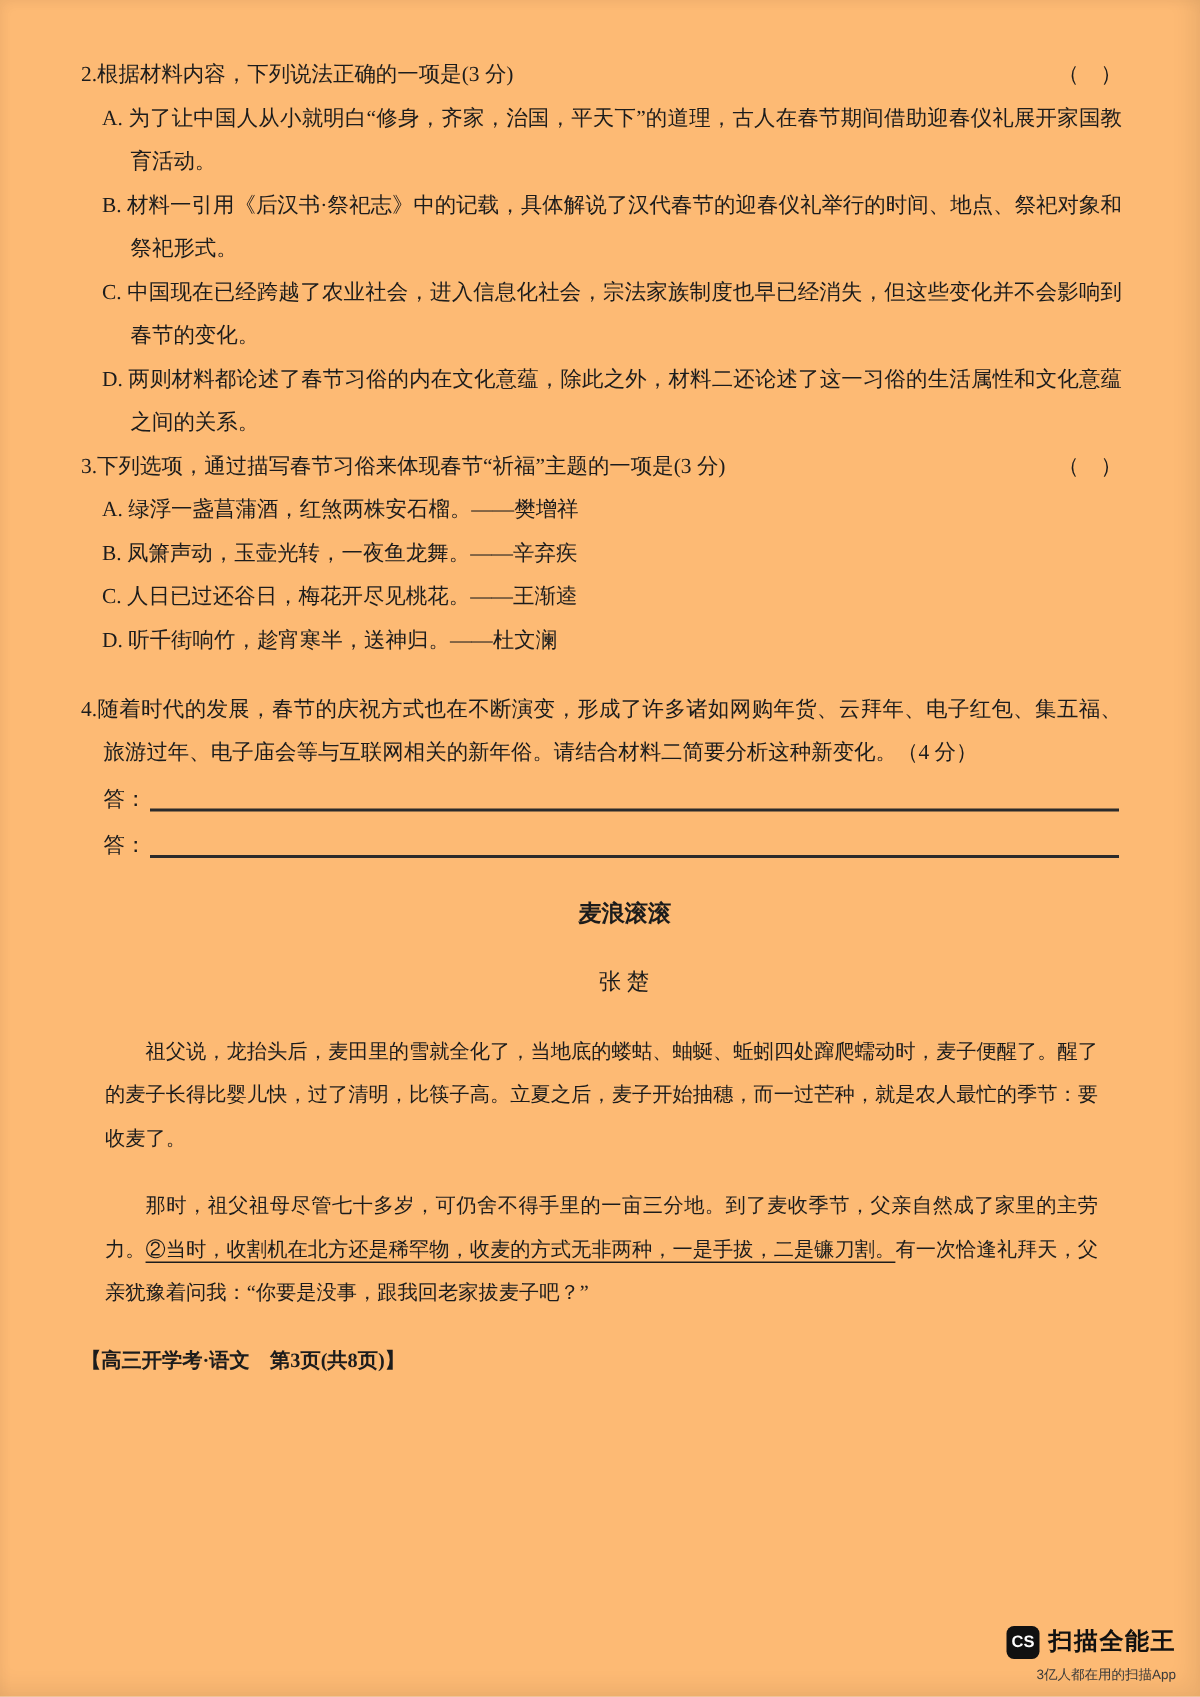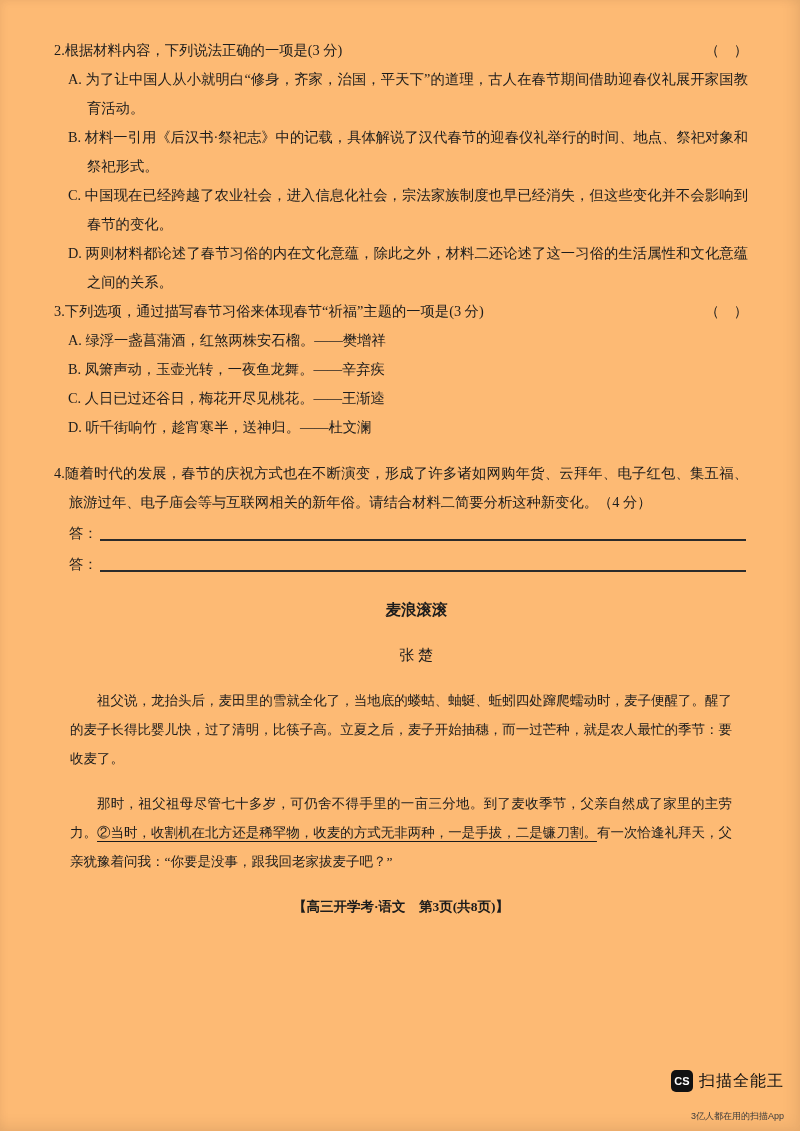--- a/index.html
+++ b/index.html
@@ -26,30 +26,30 @@
   .qstem-hang { padding-left: 15px; text-indent: -15px; margin-top: 13px; }
   .answer-row { display: flex; align-items: flex-end; height: 31px; margin-left: 15px; }
   .answer-label { line-height: 29px; }
   .answer-line { flex: 1; border-bottom: 2px solid #2b2b2b; height: 0; margin: 0 2px 7px 2px; }
   .section-heading { font-weight: bold; margin-top: 3px; }
   .story { font-size: 13.5px; line-height: 29px; text-align: justify; }
   .story p { margin: 16px; text-indent: 2em; }
   .story-title { text-align: center; font-weight: bold; font-size: 15.5px; line-height: 30px; text-indent: 0; }
   .story-author { text-align: center; font-size: 15px; line-height: 29px; text-indent: 0; }
   .ul-seg { text-decoration: underline; text-underline-offset: 4px; text-decoration-thickness: 1px; }
-  .page-footer { text-align: center; font-weight: bold; font-size: 13.5px; line-height: 29px; margin-top: 9px; }
+  .page-footer { text-align: left; font-weight: bold; font-size: 13.5px; line-height: 29px; margin-top: 9px; }
   .wm { position: absolute; right: 16px; bottom: 8px; text-align: right; font-family: "Liberation Sans", "DejaVu Sans", sans-serif; }
-  .wm-row { display: flex; align-items: center; gap: 6px; justify-content: flex-end; }
+  .wm-row { display: flex; align-items: flex-start; gap: 6px; justify-content: flex-end; }
   .wm-logo {
     width: 22px; height: 22px; background: #111; border-radius: 5px;
     color: #fff; font-size: 11px; font-weight: bold;
     display: flex; align-items: center; justify-content: center;
   }
-  .wm-name { font-size: 16px; font-weight: normal; color: #111; letter-spacing: 1px; }
-  .wm-tag { font-size: 9px; color: #3a3a3a; margin-top: 18px; }
+  .wm-name { font-size: 16px; font-weight: bold; color: #111; letter-spacing: 1px; }
+  .wm-tag { font-size: 9px; color: #3a3a3a; margin-top: 4px; }
   .gap-sm { height: 4px; }
 </style>
 </head>
 <body>
 
 <div class="page">
 
   <div class="q-block">
     <div class="stem-line">
       <span class="stem-text">2.根据材料内容，下列说法正确的一项是(3 分)</span>

